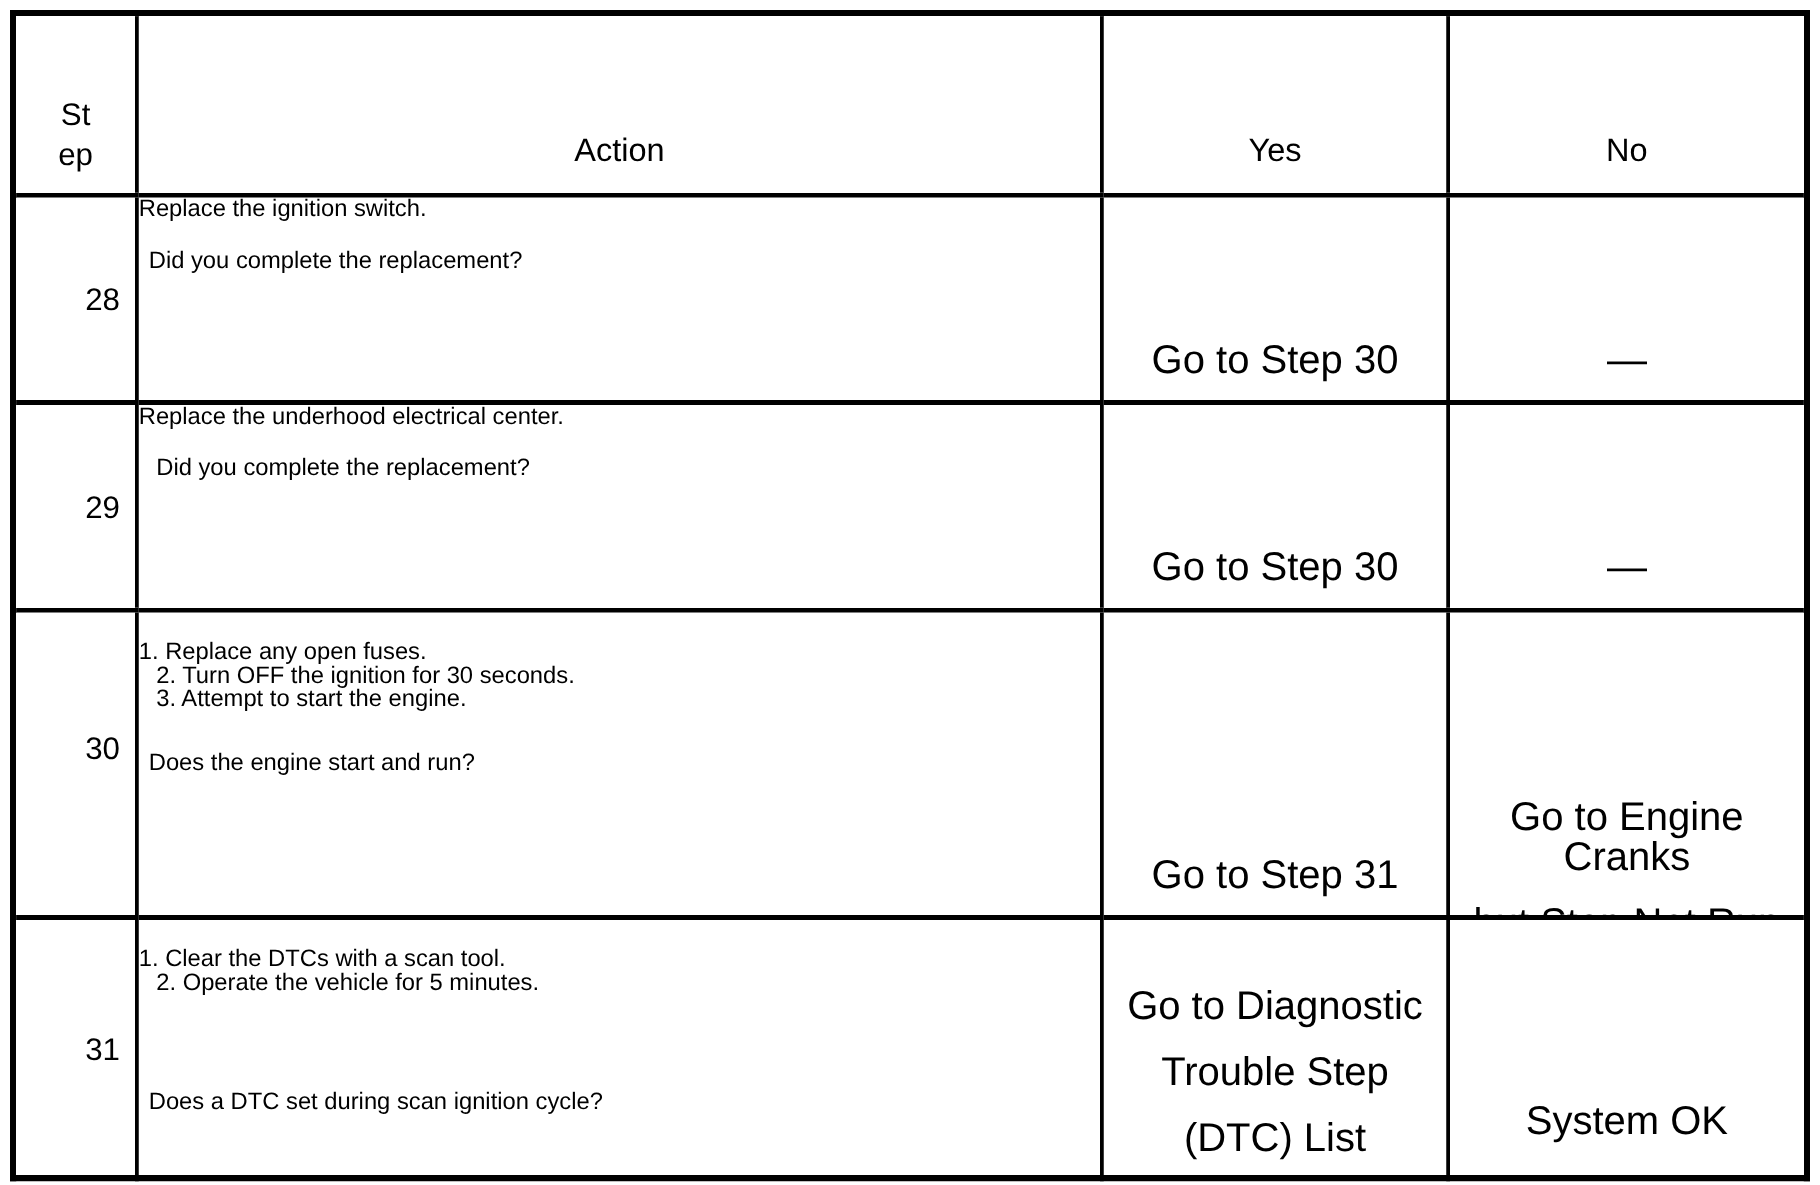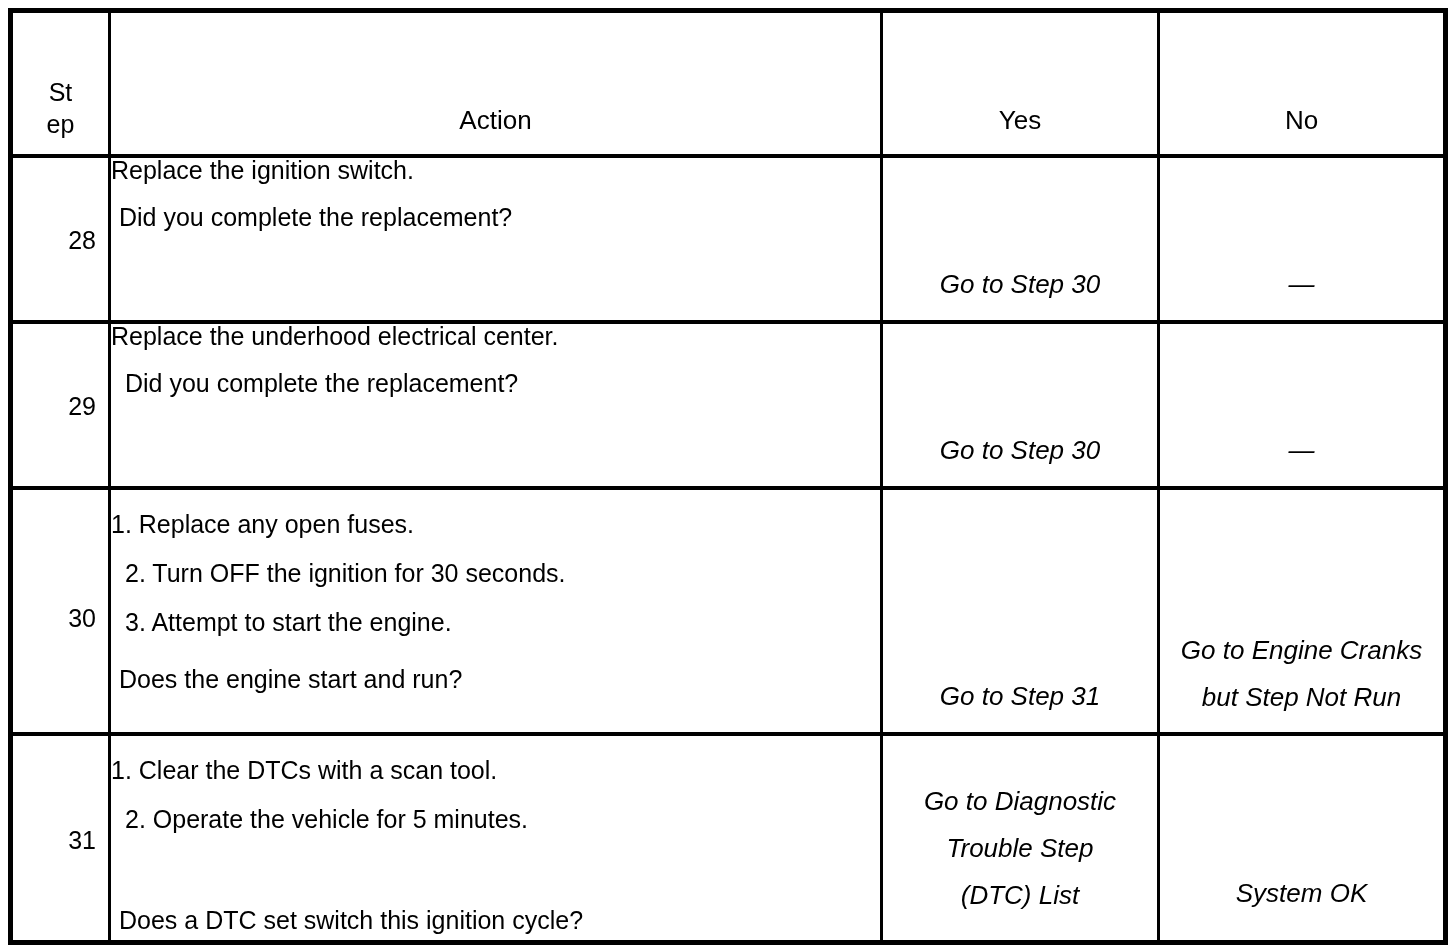--- a/index.html
+++ b/index.html
@@ -90,40 +90,39 @@
     position: absolute;
     right: 12px;
     font-size: 25px;
     line-height: 1;
   }
 
   .action-cell {
     position: relative;
     padding-left: 7px;
     padding-top: 16px;
-    font-size: 25px;
+    font-size: 19px;
     line-height: 1.0;
   }
   .action-line {
     white-space: nowrap;
     margin: 0 0 0 0;
   }
   .ln-gap-b { margin-top: 22px; }
-  .ln-gap-c { margin-top: 24px; }
+  .ln-gap-c { }
   .ln-gap-q { margin-top: 32px; }
   .ln-gap-q2 { margin-top: 76px; }
   .indent-1 { padding-left: 8px; }
   .indent-2 { padding-left: 14px; }
 
   .result-cell {
     position: relative;
     text-align: center;
-    font-size: 26px;
+    font-size: 32px;
     line-height: 1.0;
-    font-style: italic;
   }
   .result-block {
     position: absolute;
     left: 0;
     right: 0;
     text-align: center;
     line-height: 1.0;
   }
   .result-line { display: block; }
   .rl-gap { margin-top: 21px; }
@@ -197,21 +196,21 @@
       </td>
       <td class="result-cell">
         <span class="result-block" style="top:113px;">
           <span class="result-line dash">—</span>
         </span>
       </td>
     </tr>
 
     <tr style="height:246px;">
       <td class="step-cell">
-        <span class="step-num" style="top:116px;">30</span>
+        <span class="step-num" style="top:97px;">30</span>
       </td>
       <td class="action-cell" style="padding-top:22px;">
         <div class="action-line">1.   Replace any open fuses.</div>
         <div class="action-line ln-gap-c indent-2">2.   Turn OFF the ignition for 30 seconds.</div>
         <div class="action-line ln-gap-c indent-2">3.   Attempt to start the engine.</div>
         <div class="action-line ln-gap-q indent-1">Does the engine start and run?</div>
       </td>
       <td class="result-cell">
         <span class="result-block" style="top:193px;">
           <span class="result-line">Go to Step 31</span>
@@ -225,21 +224,21 @@
       </td>
     </tr>
 
     <tr style="height:209px;">
       <td class="step-cell">
         <span class="step-num" style="top:92px;">31</span>
       </td>
       <td class="action-cell" style="padding-top:22px;">
         <div class="action-line">1.   Clear the DTCs with a scan tool.</div>
         <div class="action-line ln-gap-c indent-2">2.   Operate the vehicle for 5 minutes.</div>
-        <div class="action-line ln-gap-q2 indent-1">Does a DTC set switch this ignition cycle?</div>
+        <div class="action-line ln-gap-q2 indent-1">Does a DTC set during scan ignition cycle?</div>
       </td>
       <td class="result-cell">
         <span class="result-block" style="top:52px;">
           <span class="result-line">Go to Diagnostic</span>
           <span class="result-line rl-gap">Trouble Step</span>
           <span class="result-line rl-gap">(DTC) List</span>
         </span>
       </td>
       <td class="result-cell">
         <span class="result-block" style="top:144px;">

